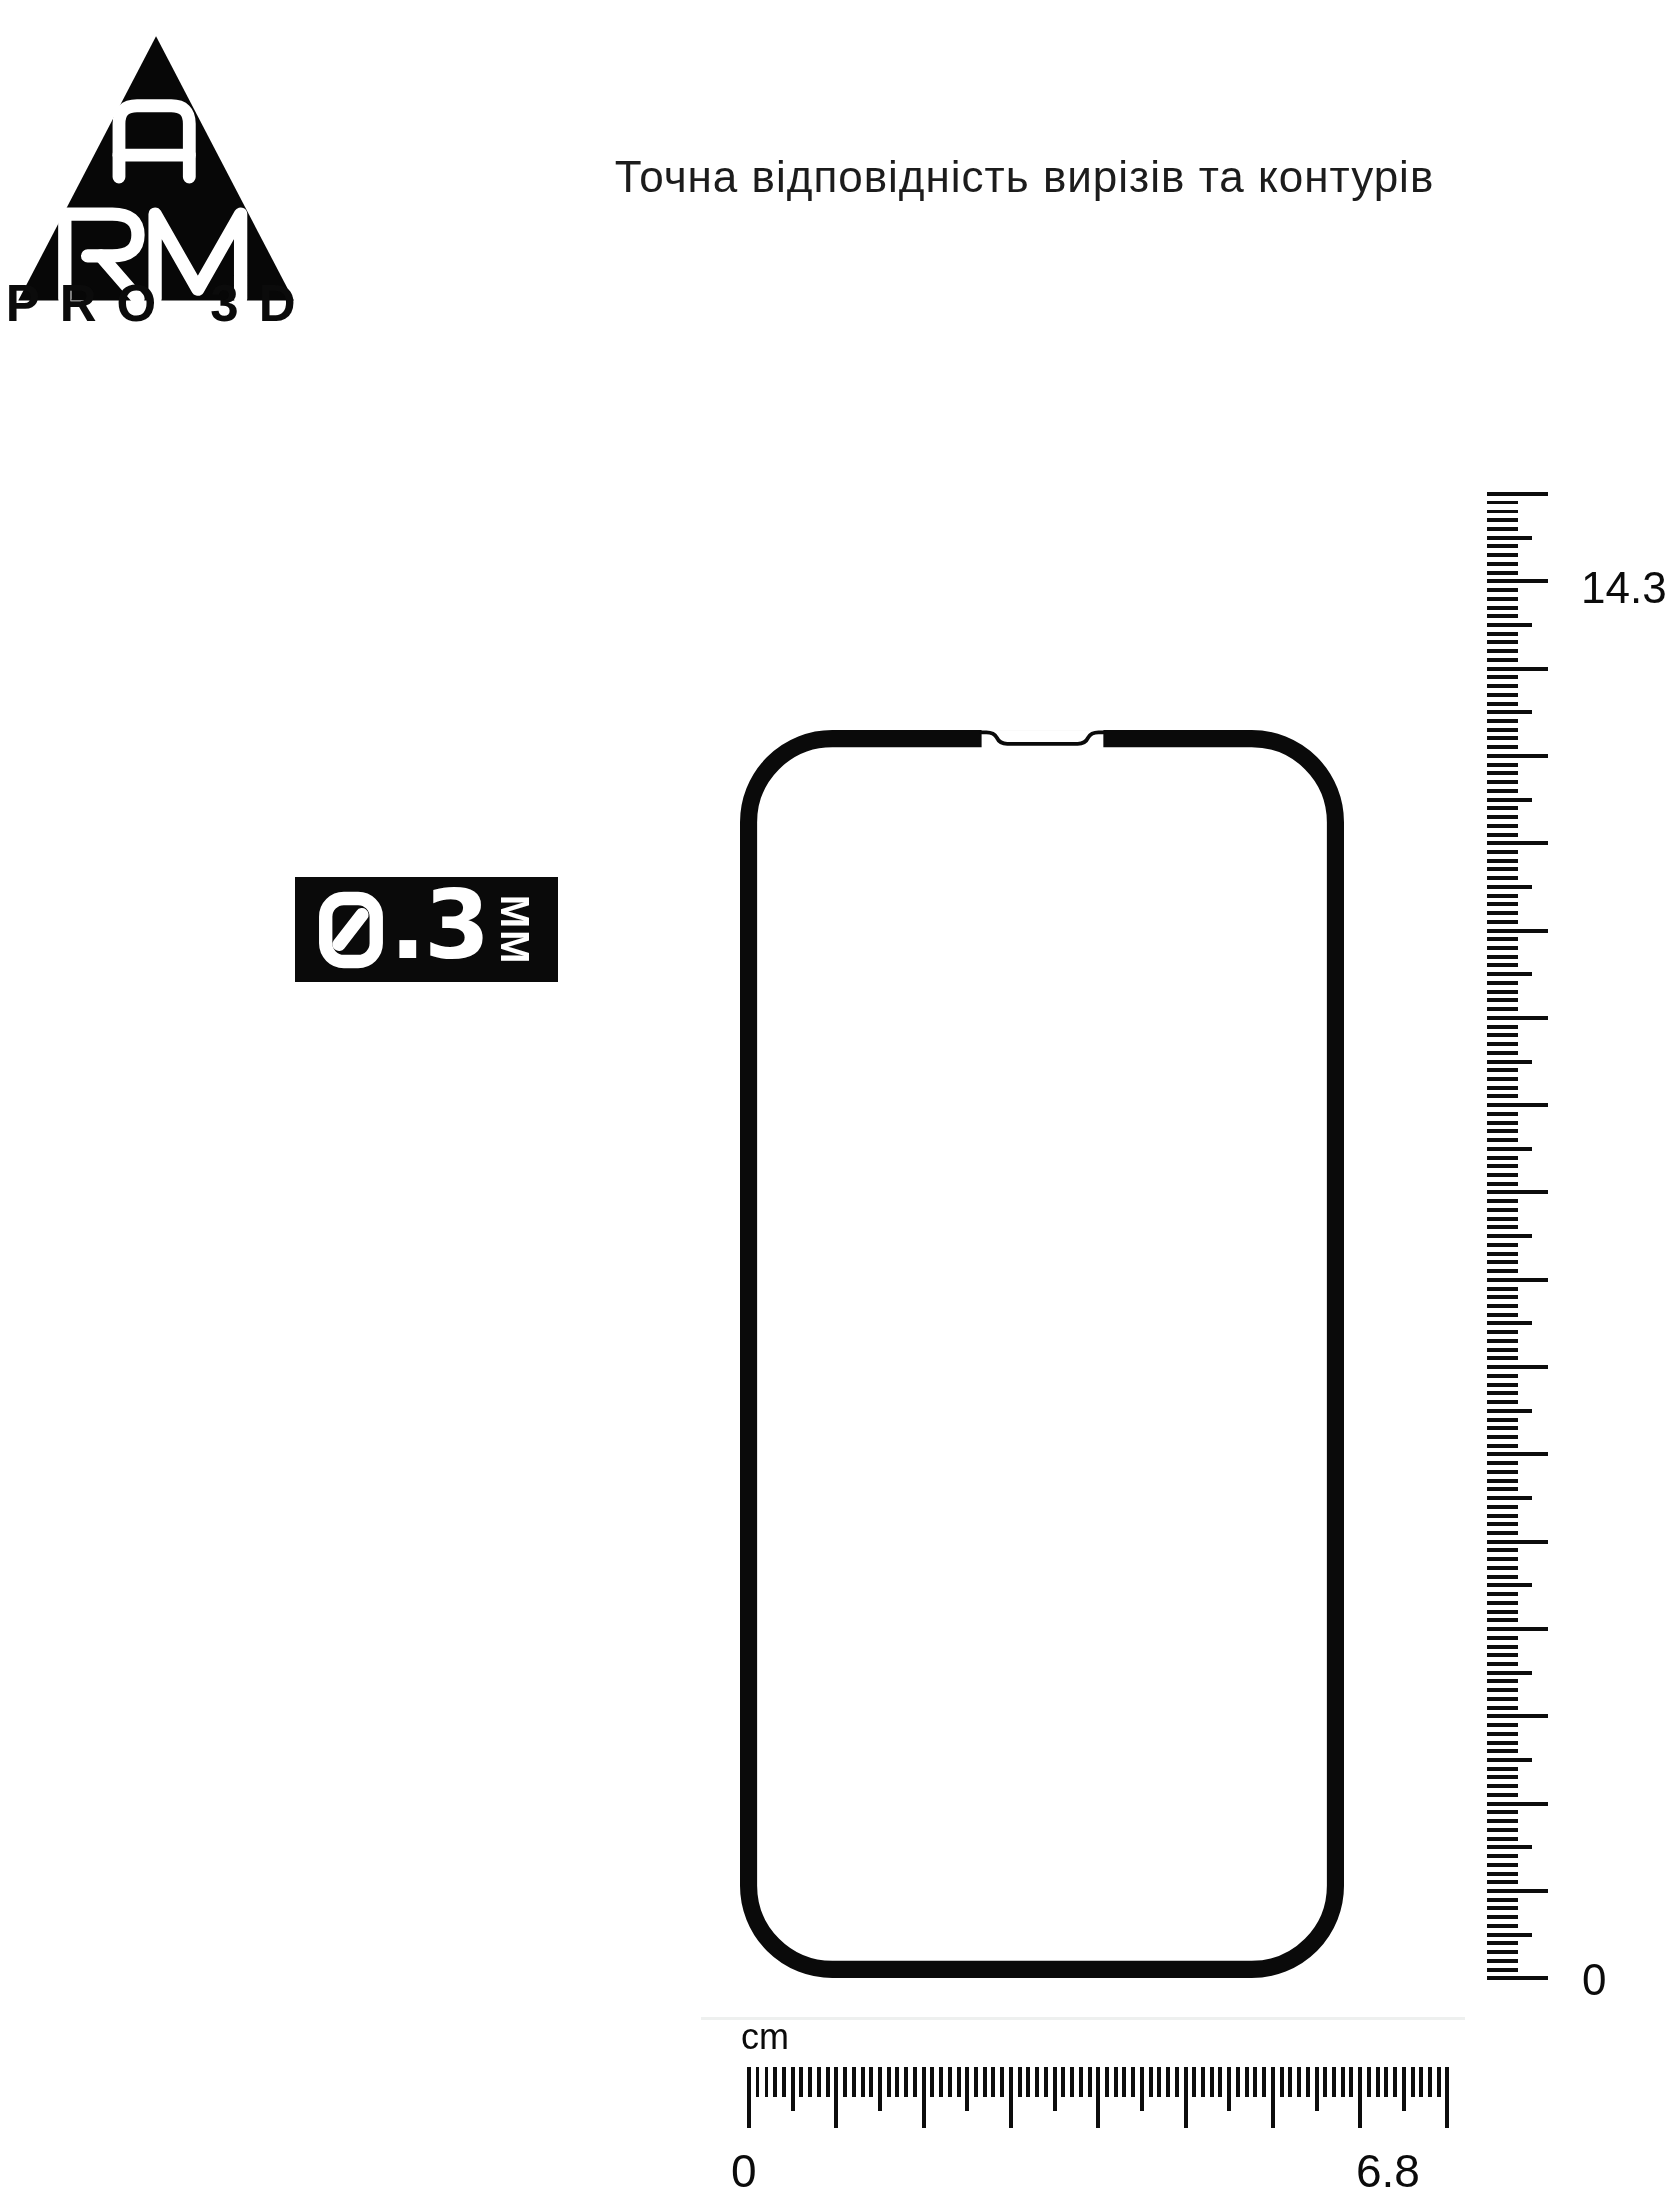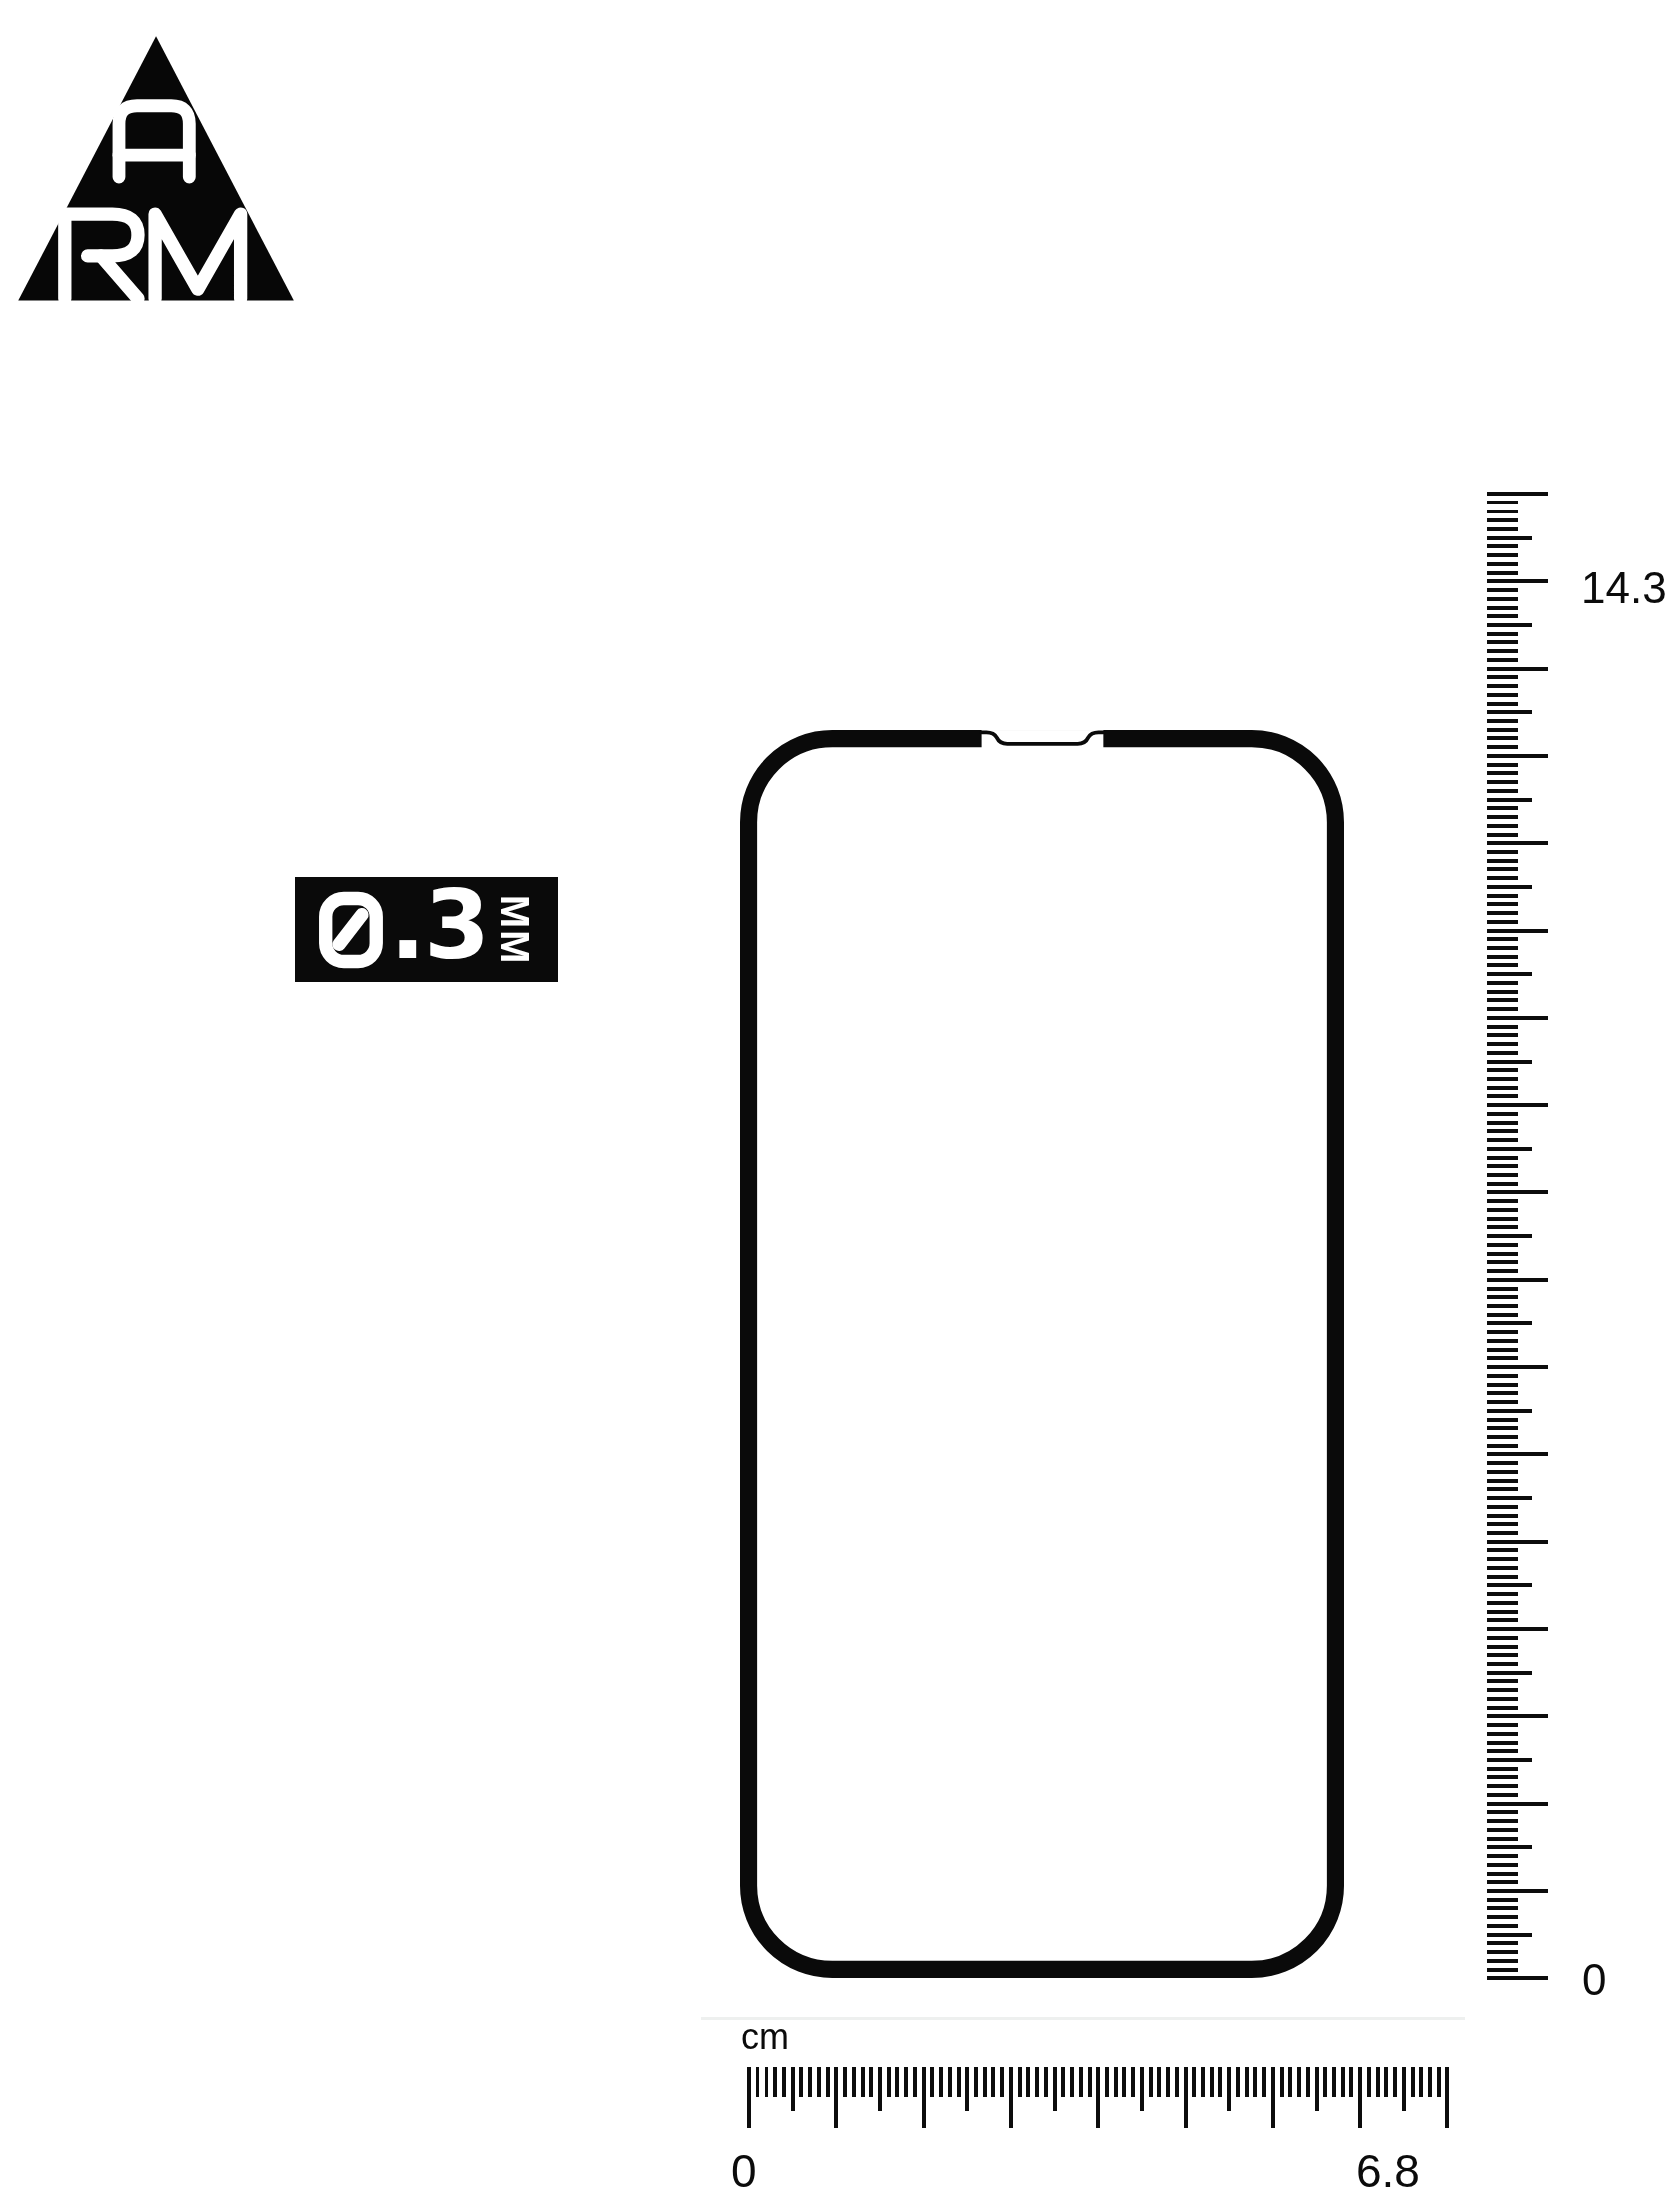--- a/index.html
+++ b/index.html
@@ -58,22 +58,24 @@
 
     <g stroke="#ffffff" stroke-width="14" fill="none" stroke-linecap="round" stroke-linejoin="round">
       <path d="M 64,280 L 64,191 L 114,191 Q 141,191 141,213 Q 141,235 114,235 L 88,235"></path>
       <path d="M 102,235 L 141,280"></path>
     </g>
 
     <g stroke="#ffffff" stroke-width="14" fill="none" stroke-linecap="round" stroke-linejoin="round">
       <path d="M 159,280 L 159,191 L 204,270 L 249,191 L 249,280"></path>
     </g>
   </svg>
+  <div id="logo-caption" class="abs">PRO 3D</div>
 
   <div id="header" class="abs">
+    <div id="page-subtitle">Точна відповідність вирізів та контурів</div>
   </div>
 
   <div id="badge" class="abs" aria-label="Товщина 0.3 ММ">
     <svg width="67" height="82" viewBox="0 0 70 86">
       <rect x="9" y="10" width="53" height="66" rx="19" fill="none" stroke="#ffffff" stroke-width="14"></rect>
       <line x1="23" y1="58" x2="47" y2="27" stroke="#ffffff" stroke-width="14" stroke-linecap="round"></line>
     </svg>
     <span class="frac">.3</span>
     <span class="unit-wrap">
       <span class="unit">ММ</span>

